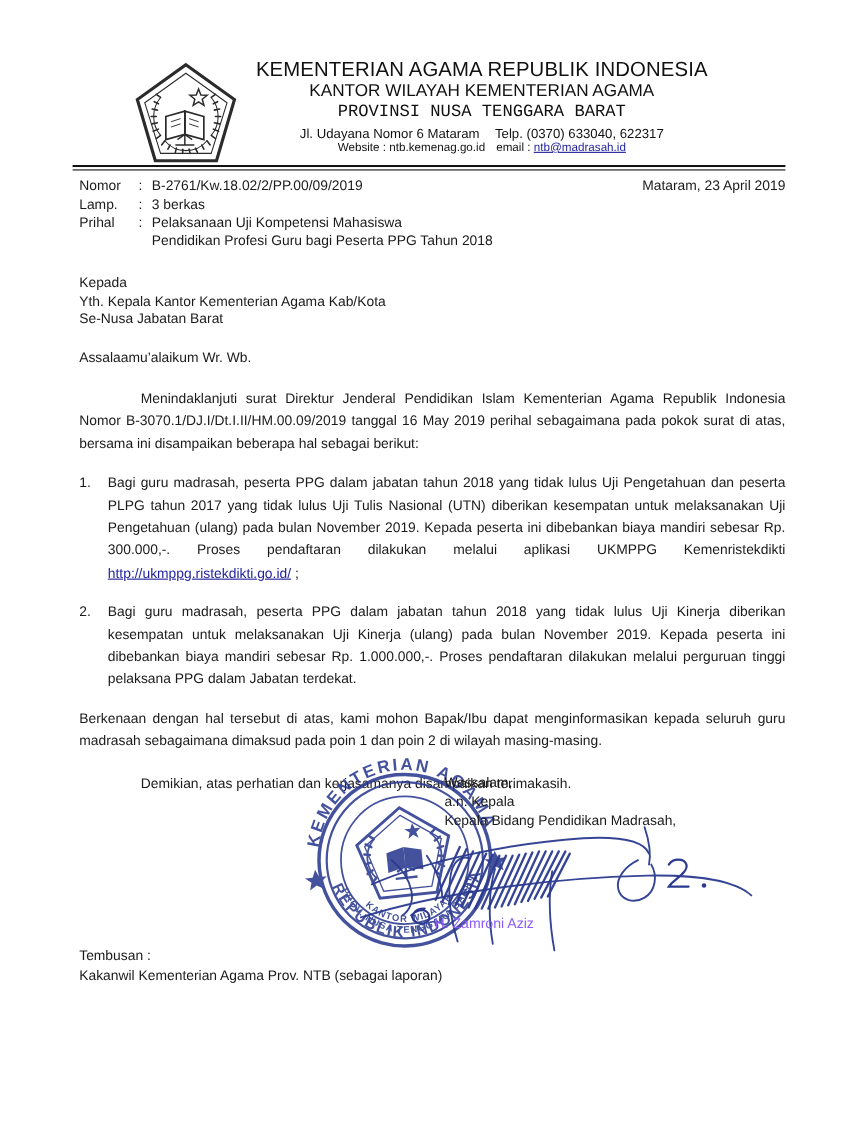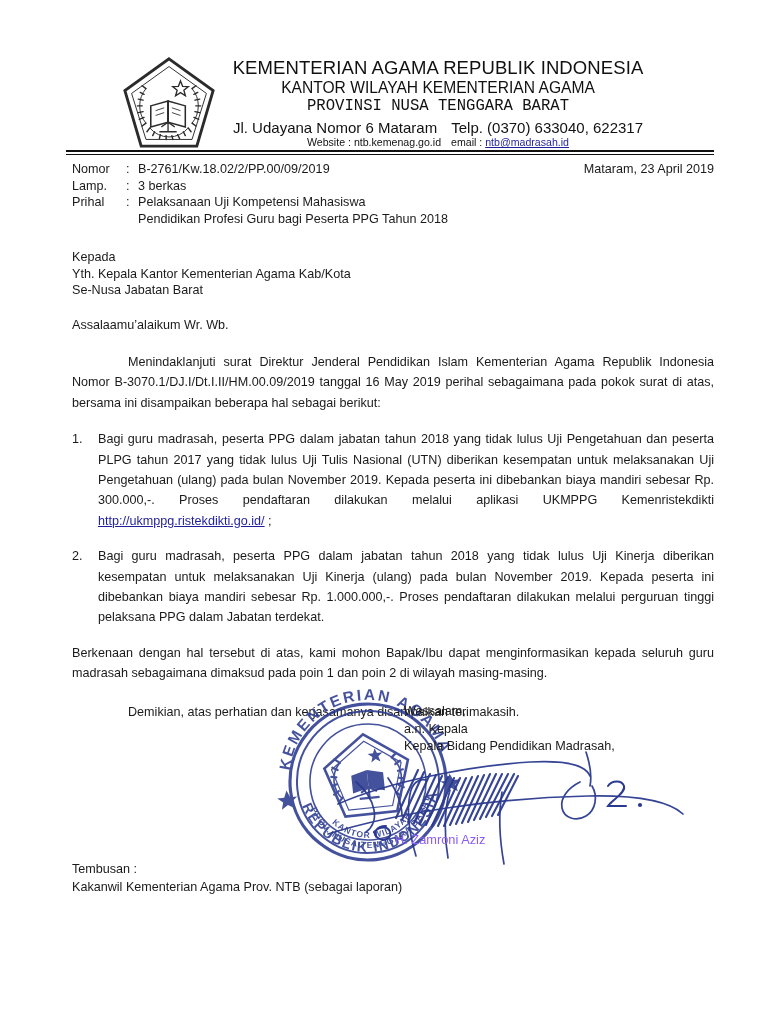--- a/index.html
+++ b/index.html
@@ -23,21 +23,21 @@
     background: #fff;
   }
 
   
   .letterhead {
     position: absolute;
     left: 0;
     top: 52px;
     width: 768px;
     display: flex;
-    align-items: center;
+    align-items: flex-start;
   }
   .logo-wrap {
     width: 118px;
     margin-left: 110px;
     flex: 0 0 auto;
     display: flex;
     justify-content: center;
     padding-top: 4px;
   }
   .head-text {
@@ -54,21 +54,21 @@
   .head-l2 {
     font-size: 15.6px;
     color: #111;
   }
   .head-l3 {
     font-size: 15.6px;
     color: #111;
     font-family: Liberation Mono, monospace;
   }
   .head-addr {
-    font-size: 15px;
+    font-size: 12px;
     margin-top: 3px;
     color: #111;
   }
   .head-addr .gap { display: inline-block; width: 14px; }
   .head-web {
     font-size: 10.6px;
     color: #111;
   }
   .head-web .gap { display: inline-block; width: 10px; }
   a.mail-link, a.body-link {

